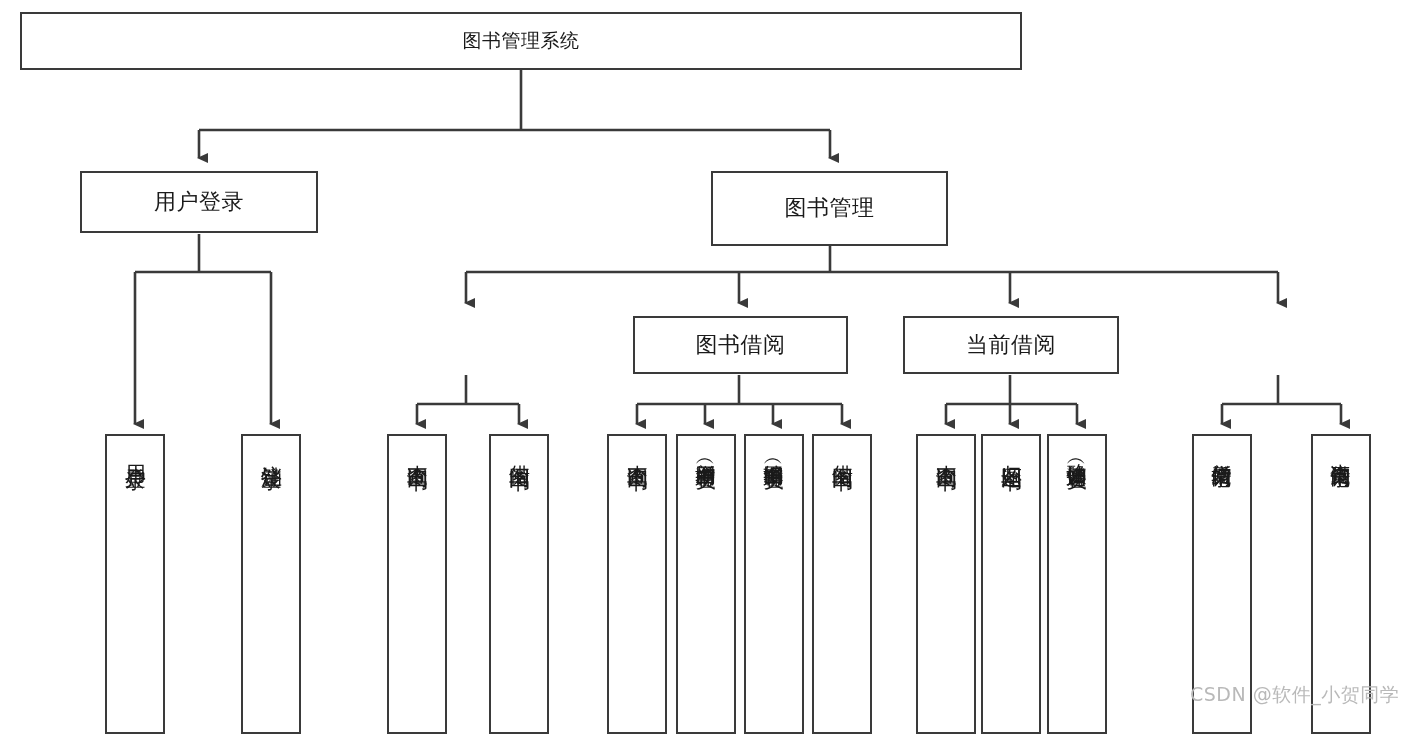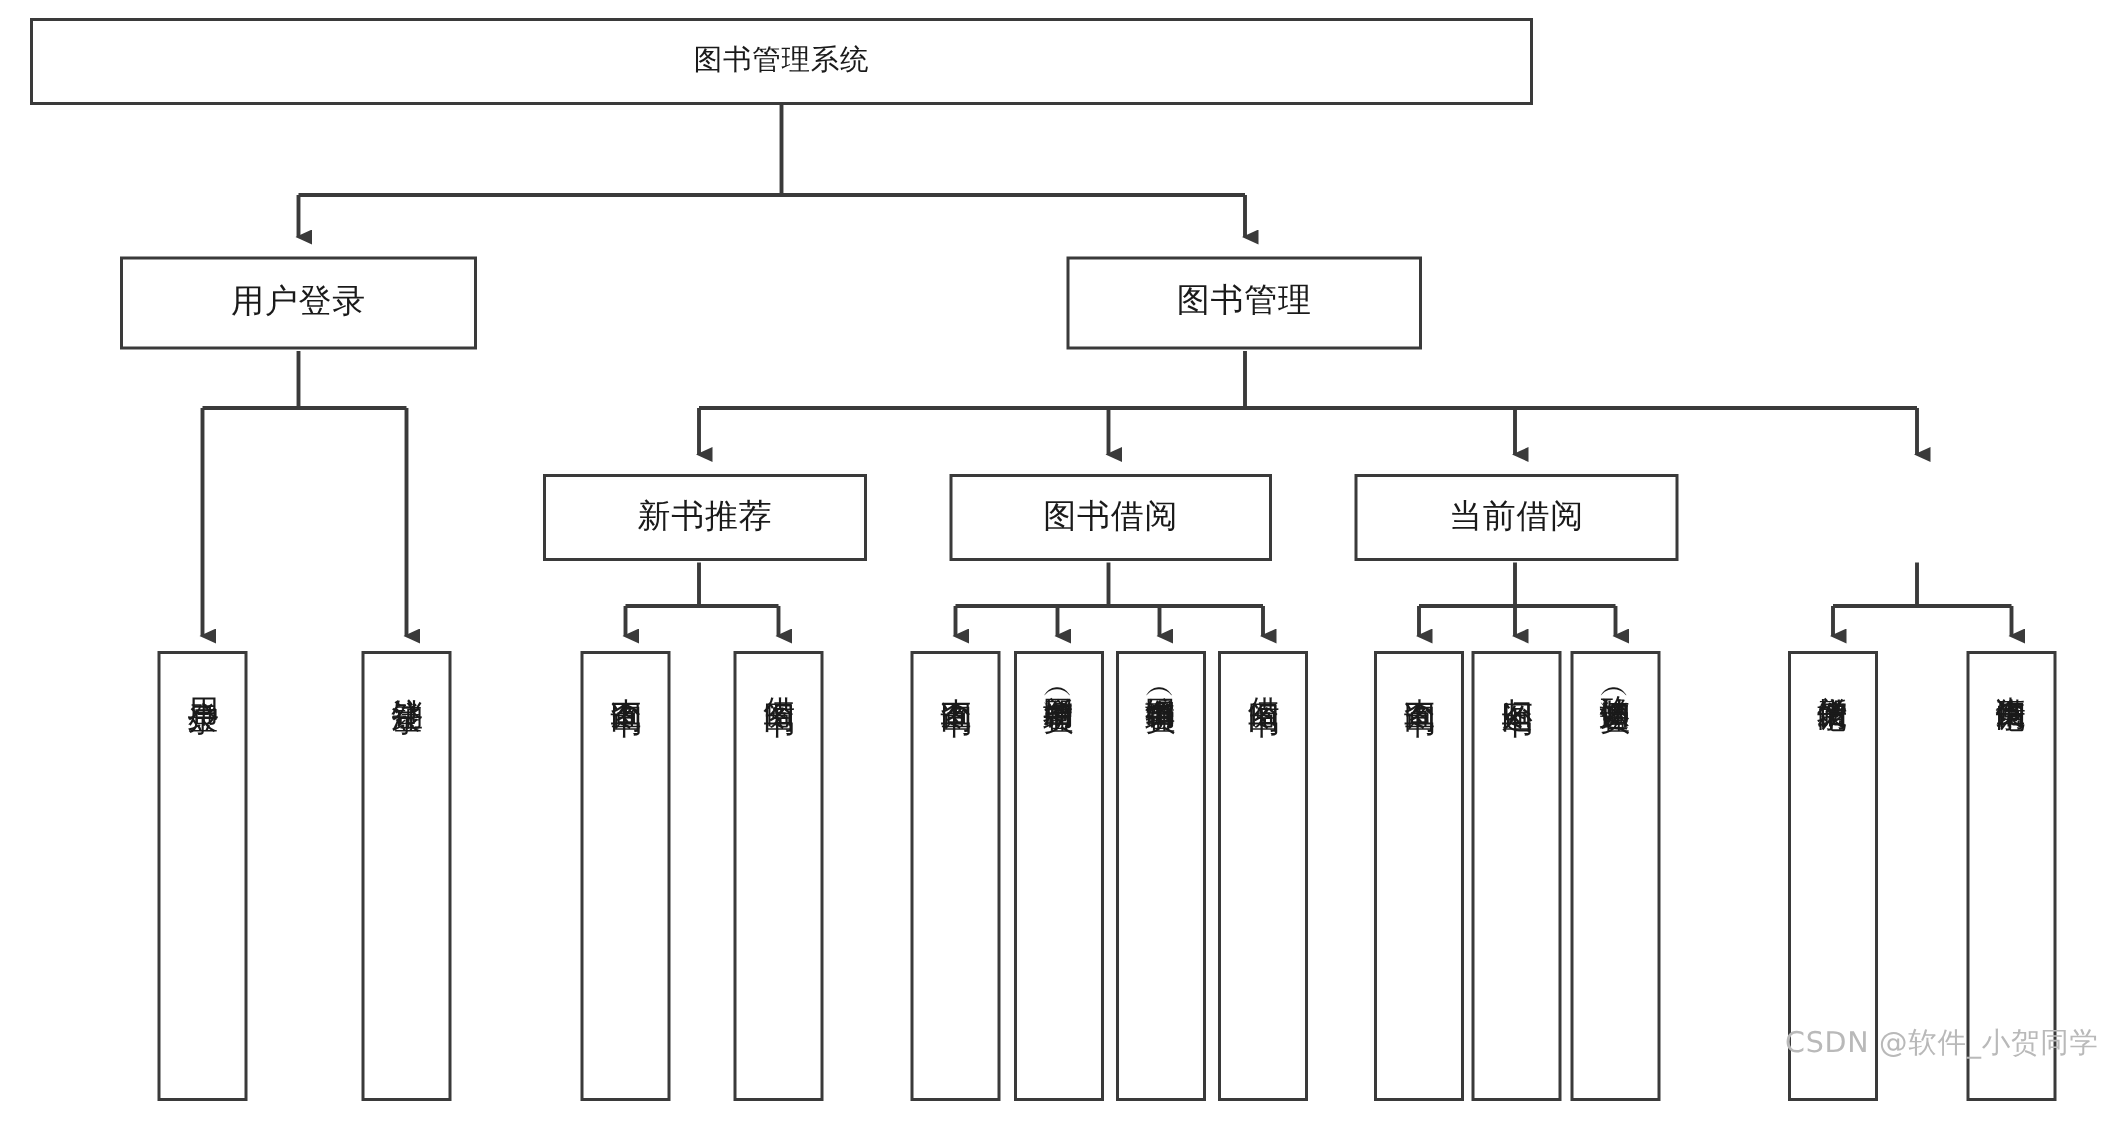--- a/index.html
+++ b/index.html
@@ -132,27 +132,24 @@
   </svg>
 
   <div class="node horiz root" style="left:20px; top:12px; width:1002px; height:58px;">
     <span class="lbl">图书管理系统</span>
   </div>
 
   <div class="node horiz" style="left:80px; top:171px; width:238px; height:62px;">
     <span class="lbl">用户登录</span>
   </div>
 
-  <div class="node horiz" style="left:711px; top:171px; width:237px; height:62px;font-family:Liberation Mono, monospace;">
+  <div class="node horiz" style="left:711px; top:171px; width:237px; height:75px;">
     <span class="lbl">图书管理</span>
   </div>
 
-  <div class="node horiz" style="left:362px; top:316px; width:216px; height:58px;">
-    <span class="lbl">新书推荐</span>
-  </div>
 
   <div class="node horiz" style="left:903px; top:316px; width:216px; height:58px;">
     <span class="lbl">当前借阅</span>
   </div>
 
   <div class="node horiz" style="left:633px; top:316px; width:215px; height:58px;">
     <span class="lbl">图书借阅</span>
   </div>
 
 

